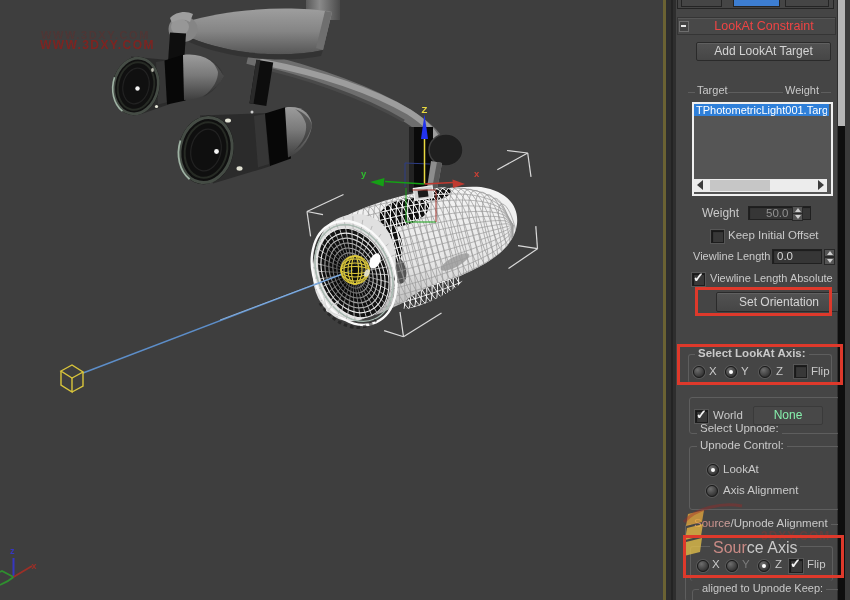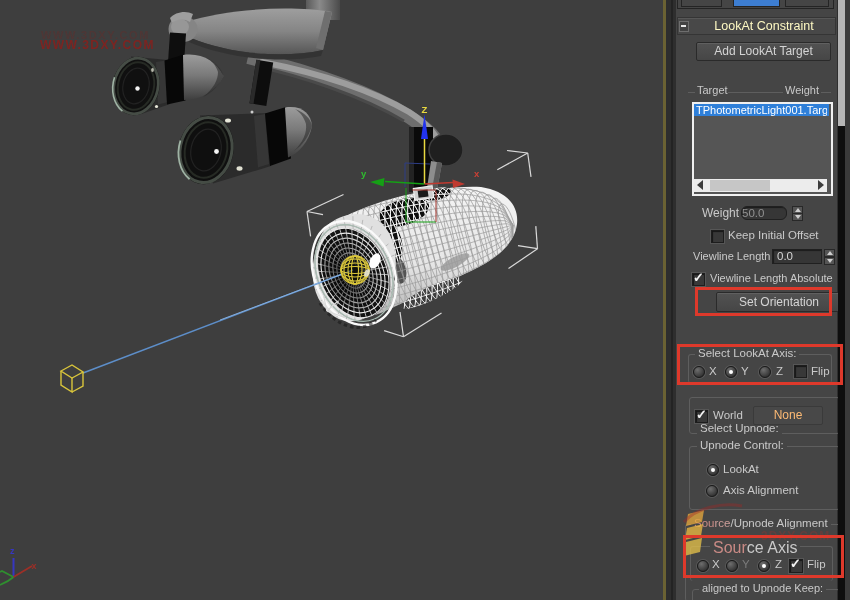--- a/index.html
+++ b/index.html
@@ -385,41 +385,41 @@
     <div id="panelbg"></div>
 
     <div class="abs" style="left:11px;top:-14px;width:155px;height:21px;border:1px solid #242424;"></div>
     <div class="abs" style="left:15px;top:-10px;width:39px;height:15px;border:1px solid #242424;background:#454545;"></div>
     <div class="abs" style="left:67px;top:-10px;width:45px;height:15px;border:1px solid #242424;background:#3d7ed2;"></div>
     <div class="abs" style="left:119px;top:-10px;width:42px;height:15px;border:1px solid #242424;background:#454545;"></div>
 
     <div class="abs" style="left:11px;top:17px;width:157px;height:16px;background:#484848;border:1px solid #353535;box-shadow:inset 0 1px 0 #575757;"></div>
     <div class="abs" style="left:13px;top:21px;width:8px;height:9px;border:1px solid #6e6e6e;background:#424242;"></div>
     <div class="abs" style="left:15px;top:25px;width:5px;height:1.5px;background:#e8e8e8;"></div>
-    <div class="lab" style="left:20px;top:19px;width:156px;text-align:center;color:#fef9c3;font-size:12.5px;">LookAt Constraint</div>
+    <div class="lab" style="left:20px;top:19px;width:156px;text-align:center;color:#ef4444;font-size:12.5px;">LookAt Constraint</div>
 
     <div class="btn" style="left:30px;top:42px;width:133px;height:17px;line-height:17px;">Add LookAt Target</div>
 
     <div class="abs" style="left:22px;top:92px;width:7px;height:1px;background:#5e5e5e;"></div>
       <div class="abs" style="left:62px;top:92px;width:55px;height:1px;background:#5e5e5e;"></div>
       <div class="abs" style="left:155px;top:92px;width:10px;height:1px;background:#5e5e5e;"></div>
       <div class="lab" style="left:31px;top:84px;font-size:11px;">Target</div>
     <div class="lab" style="left:119px;top:84px;font-size:11px;">Weight</div>
 
     <div class="abs" style="left:26px;top:102px;width:137px;height:90px;background:#555555;border:2px solid #f0f0f0;"></div>
     <div class="abs" style="left:28px;top:104px;width:135px;height:12px;background:#2e7fd9;"></div>
     <div class="abs" style="left:30px;top:104px;color:#ffffff;font-size:11px;white-space:nowrap;overflow:hidden;width:131px;">TPhotometricLight001.Targe</div>
 
     <div class="abs" style="left:28px;top:179px;width:133px;height:13px;background:#ececec;"></div>
     <div class="abs" style="left:44px;top:180px;width:60px;height:11px;background:#c6c6c6;"></div>
     <div class="abs" style="left:31px;top:180px;width:0;height:0;border-top:5px solid transparent;border-bottom:5px solid transparent;border-right:6px solid #3c3c3c;"></div>
     <div class="abs" style="left:152px;top:180px;width:0;height:0;border-top:5px solid transparent;border-bottom:5px solid transparent;border-left:6px solid #3c3c3c;"></div>
 
     <div class="lab" style="left:36px;top:206px;font-size:12px;">Weight</div>
-    <div class="fld" style="left:75px;top:206px;width:44px;height:12px;color:#919191;padding-left:0;border-radius:6px;">50.0</div>
+    <div class="fld" style="left:82px;top:206px;width:44px;height:12px;color:#919191;padding-left:17px;">50.0</div>
     <div class="spin" style="left:126px;top:206px;height:15px;">
         <div class="u">
           <div class="t"></div>
         </div>
         <div class="dn">
           <div class="t"></div>
         </div>
       </div>
 
     <div class="chk" style="left:45px;top:230px;"></div>
@@ -439,39 +439,39 @@
     <div class="chk" style="left:26px;top:273px;">
         <div class="m">✓</div>
       </div>
     <div class="lab" style="left:44px;top:272px;font-size:11px;">Viewline Length Absolute</div>
 
     <div class="redbox" style="left:29px;top:287px;width:131px;height:23px;"></div>
     <div class="btn" style="left:50px;top:292px;width:124px;height:18px;line-height:18px;">Set Orientation</div>
 
     <div class="redbox" style="left:11px;top:344px;width:160px;height:35px;"></div>
     <div class="grp" style="left:22px;top:354px;width:142px;height:28px;border-bottom:none;"></div>
-    <div class="grplab" style="left:29px;top:347px;">Select LookAt Axis:</div>
+    <div class="grplab" style="left:29px;top:347px;font-weight:bold;">Select LookAt Axis:</div>
     <div class="rad" style="left:27px;top:366px;"></div>
       <div class="lab" style="left:43px;top:365px;">X</div>
     <div class="rad" style="left:59px;top:366px;">
         <div class="d"></div>
       </div>
       <div class="lab" style="left:75px;top:365px;">Y</div>
     <div class="rad" style="left:93px;top:366px;"></div>
       <div class="lab" style="left:110px;top:365px;">Z</div>
     <div class="chk" style="left:128px;top:365px;"></div>
     <div class="lab" style="left:145px;top:365px;">Flip</div>
 
     <div class="grp" style="left:23px;top:397px;width:149px;height:35px;"></div>
     <div class="grplab" style="left:31px;top:390px;margin-top:32px;">Select Upnode:</div>
     <div class="chk" style="left:29px;top:410px;">
         <div class="m">✓</div>
       </div>
     <div class="lab" style="left:47px;top:409px;">World</div>
-    <div class="btn" style="left:87px;top:406px;width:68px;height:17px;line-height:17px;color:#fdba74;background:#484848;box-shadow:none;border-color:#3a3a3a;">None</div>
+    <div class="btn" style="left:87px;top:406px;width:68px;height:17px;line-height:17px;color:#86efac;background:#484848;box-shadow:none;border-color:#3a3a3a;">None</div>
 
     <div class="grp" style="left:23px;top:446px;width:149px;height:62px;"></div>
     <div class="grplab" style="left:31px;top:439px;">Upnode Control:</div>
     <div class="rad" style="left:41px;top:464px;">
         <div class="d"></div>
       </div>
     <div class="lab" style="left:57px;top:463px;">LookAt</div>
     <div class="rad" style="left:40px;top:485px;"></div>
     <div class="lab" style="left:57px;top:484px;">Axis Alignment</div>
 

